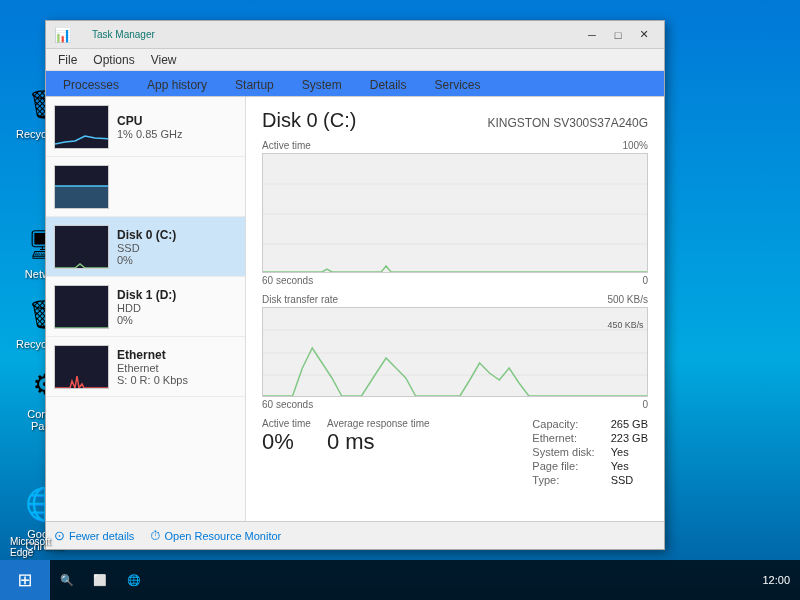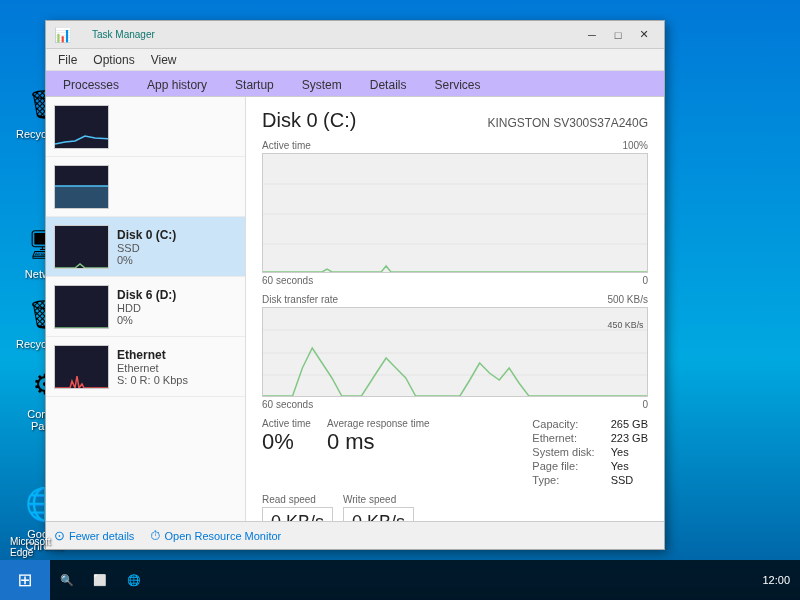--- a/index.html
+++ b/index.html
@@ -149,21 +149,21 @@
 
     .menu-item {
       padding: 2px 8px;
       font-size: 12px;
       color: #333;
       cursor: pointer;
     }
 
     .window-tabs {
       height: 26px;
-      background: #c4b5fd;
+      background: #3b82f6;
       display: flex;
       align-items: flex-end;
       padding: 0 4px;
       border-bottom: 1px solid #ccc;
       flex-shrink: 0;
     }
 
     .tab {
       padding: 4px 12px;
       font-size: 12px;
@@ -448,20 +448,24 @@
     <div class="window-body">
 
       <div class="sidebar">
 
         <div class="sidebar-item">
           <div class="sidebar-graph">
             <svg class="mini-svg" width="55" height="44" viewBox="0 0 55 44">
               <polyline points="0,38 10,36 20,35 30,30 40,32 55,33" stroke="#4fc3f7" stroke-width="1.5" fill="none"></polyline>
             </svg>
           </div>
+          <div class="sidebar-info">
+            <div class="label">CPU</div>
+            <div class="value">1% 0.85 GHz</div>
+          </div>
         </div>
 
         <div class="sidebar-item">
           <div class="sidebar-graph">
             <svg class="mini-svg" width="55" height="44" viewBox="0 0 55 44">
               <rect x="0" y="20" width="55" height="24" fill="#4fc3f7" opacity="0.3"></rect>
               <polyline points="0,20 55,20" stroke="#4fc3f7" stroke-width="1.5" fill="none"></polyline>
             </svg>
           </div>
         </div>
@@ -479,21 +483,21 @@
           </div>
         </div>
 
         <div class="sidebar-item">
           <div class="sidebar-graph">
             <svg class="mini-svg" width="55" height="44" viewBox="0 0 55 44">
               <polyline points="0,42 55,42" stroke="#81c784" stroke-width="1.5" fill="none"></polyline>
             </svg>
           </div>
           <div class="sidebar-info">
-            <div class="label">Disk 6 (D:)</div>
+            <div class="label">Disk 1 (D:)</div>
             <div class="sublabel">HDD</div>
             <div class="value">0%</div>
           </div>
         </div>
 
         <div class="sidebar-item">
           <div class="sidebar-graph">
             <svg class="mini-svg" width="55" height="44" viewBox="0 0 55 44">
               <polyline points="0,42 15,42 17,35 20,42 22,30 24,42 27,38 29,42 55,42" stroke="#ef5350" stroke-width="1.5" fill="none"></polyline>
             </svg>
@@ -579,34 +583,20 @@
             <span class="val">223 GB</span>
             <span class="key">System disk:</span>
             <span class="val">Yes</span>
             <span class="key">Page file:</span>
             <span class="val">Yes</span>
             <span class="key">Type:</span>
             <span class="val">SSD</span>
           </div>
         </div>
 
-        <div style="display:flex; gap:10px; margin-top:8px;">
-          <div>
-            <div class="stat-label">Read speed</div>
-            <div class="stat-box">
-              <span class="stat-box-value">0 KB/s</span>
-            </div>
-          </div>
-          <div>
-            <div class="stat-label">Write speed</div>
-            <div class="stat-box">
-              <span class="stat-box-value">0 KB/s</span>
-            </div>
-          </div>
-        </div>
 
       </div>
     </div>
 
     <div class="window-footer">
       <div class="footer-link">
         <span class="icon">⊙</span>
         <span>Fewer details</span>
       </div>
       <div class="footer-link">

